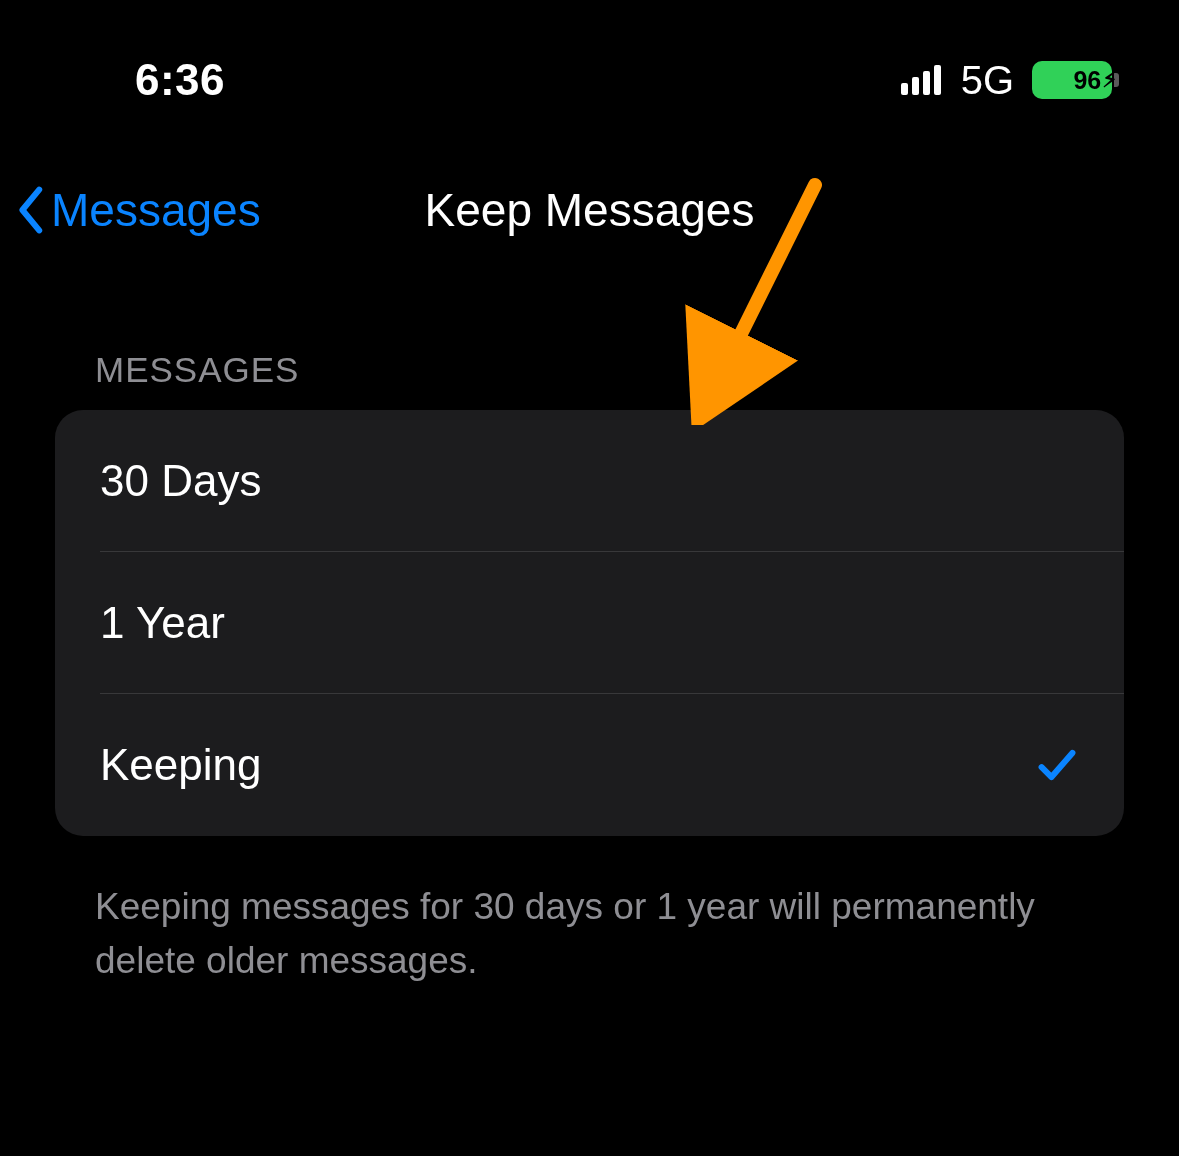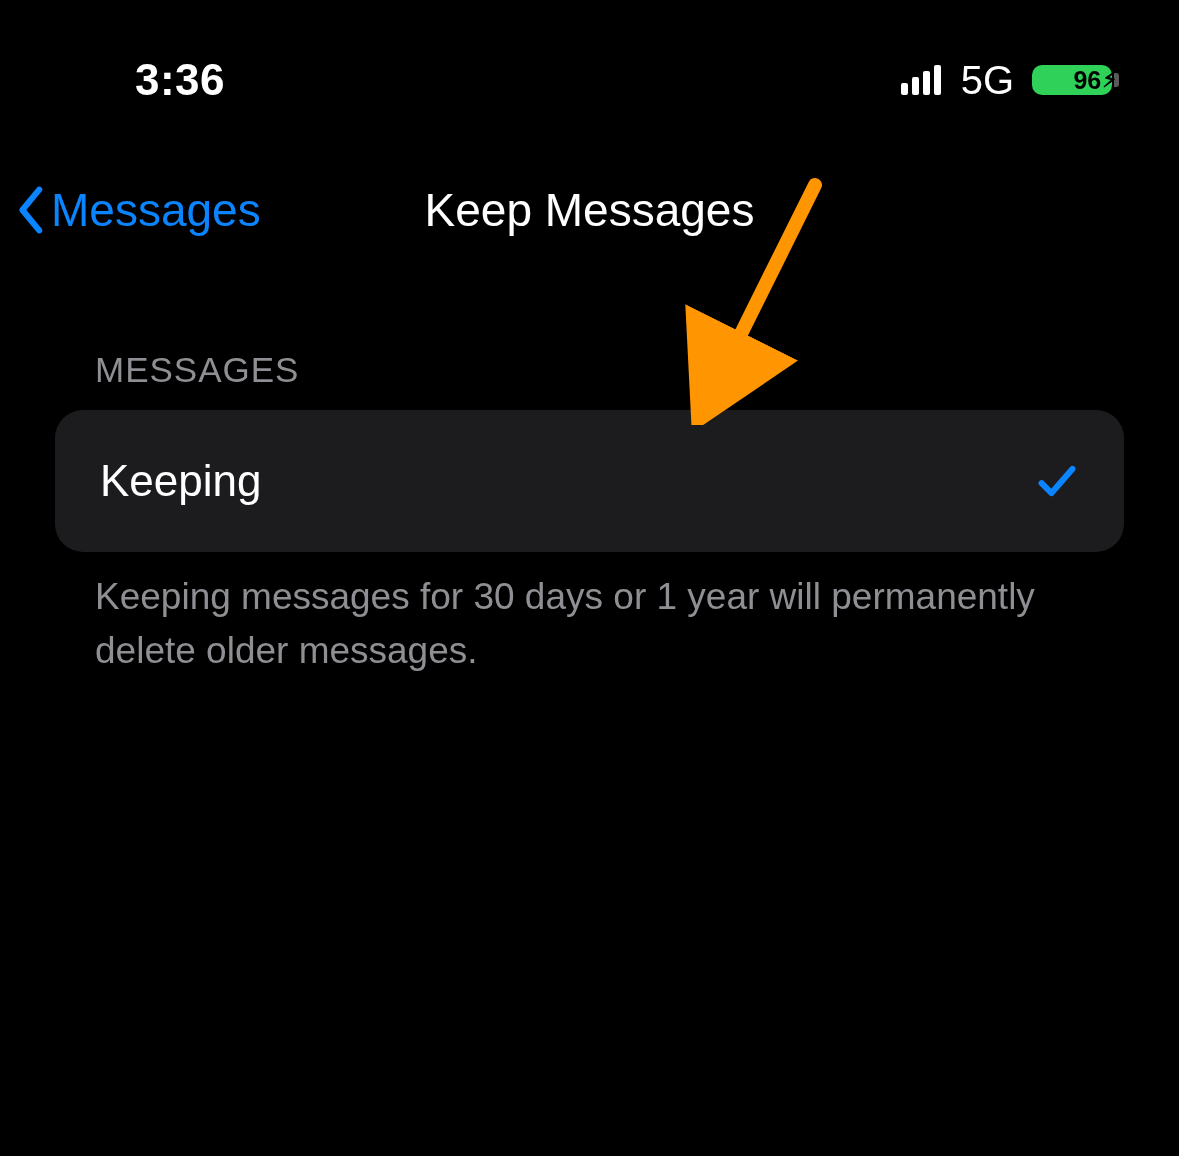--- a/index.html
+++ b/index.html
@@ -57,21 +57,21 @@
       color: #ffffff;
       margin-left: 8px;
     }
     .battery {
       display: flex;
       align-items: center;
       margin-left: 6px;
     }
     .battery-body {
       width: 80px;
-      height: 30px;
+      height: 38px;
       background: #30d158;
       border-radius: 10px;
       display: flex;
       align-items: center;
       justify-content: center;
       position: relative;
       font-size: 25px;
       font-weight: 600;
       color: #000000;
       padding-left: 47px;
@@ -154,35 +154,35 @@
       font-weight: 400;
       color: #ffffff;
     }
     .checkmark {
       color: #0a84ff;
     }
     .footer-text {
       font-size: 37px;
       font-weight: 400;
       color: #8e8e93;
-      padding: 18px 40px 0 40px;
+      padding: 44px 40px 0 40px;
       line-height: 1.45;
     }
     .annotation-arrow {
       position: absolute;
       top: 175px;
       left: 685px;
       pointer-events: none;
     }
   </style>
 </head>
 <body>
 
 <div class="status-bar">
-  <div class="status-time">3:36</div>
+  <div class="status-time">6:36</div>
   <div class="status-right">
     <div class="signal-bars">
       <span></span>
         <span></span>
         <span></span>
         <span></span>
     </div>
     <div class="network-label">5G</div>
     <div class="battery">
       <div class="battery-body">
@@ -201,20 +201,26 @@
     </svg>
     <span>Messages</span>
   </div>
   <div class="nav-title">Keep Messages</div>
 </div>
 
 <div class="content">
   <div class="section-header">MESSAGES</div>
   <div class="options-panel">
     <div class="option-row">
+      <span class="option-label">30 Days</span>
+    </div>
+    <div class="option-row">
+      <span class="option-label">1 Year</span>
+    </div>
+    <div class="option-row">
       <span class="option-label">Keeping</span>
       <svg class="checkmark" width="44" height="44" viewBox="0 0 40 40">
         <polyline points="6,22 15,31 34,9" fill="none" stroke="#0a84ff" stroke-width="5.5" stroke-linecap="round" stroke-linejoin="round"></polyline>
       </svg>
     </div>
   </div>
   <div class="footer-text">Keeping messages for 30 days or 1 year will permanently delete older messages.</div>
 </div>
 
 <svg class="annotation-arrow" width="160" height="250" viewBox="0 0 160 250">

